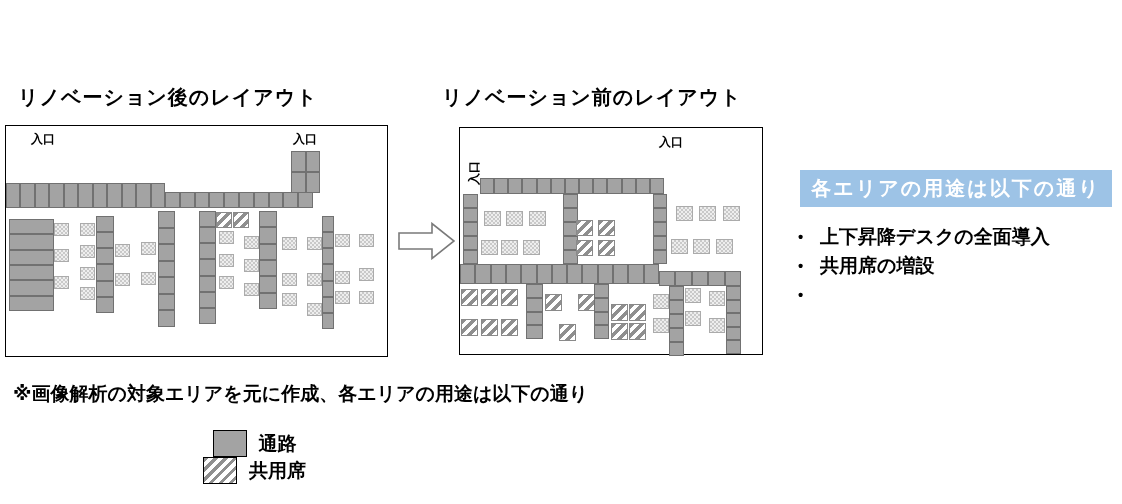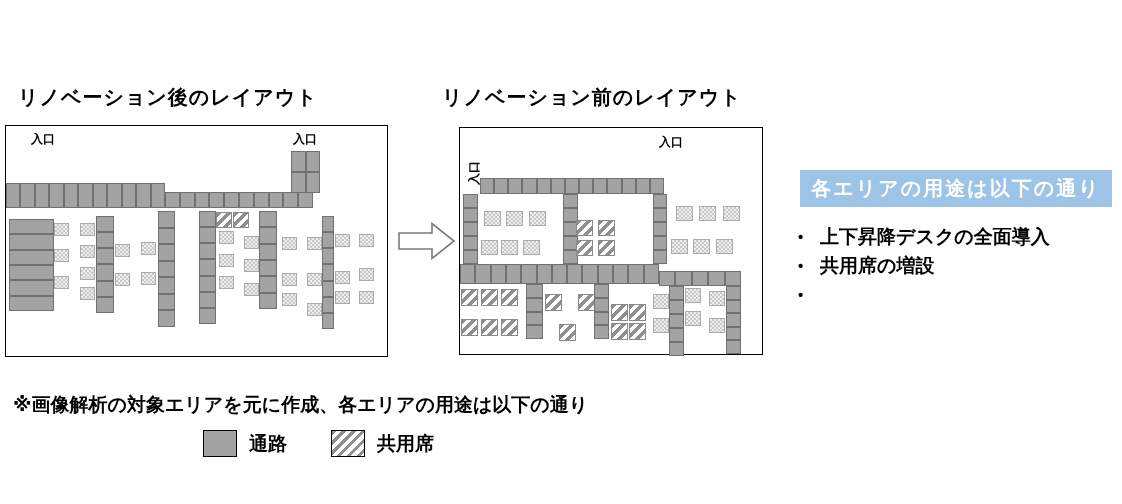--- a/index.html
+++ b/index.html
@@ -329,23 +329,23 @@
       </div>
       <div class="bullet-row">
         <span class="bullet-dot">•</span>
         <span>共用席の増設</span>
       </div>
       <div class="bullet-row">
         <span class="bullet-dot">•</span>
       </div>
     </div>
 
-  <span class="note" style="left:13px;top:392px;">※画像解析の対象エリアを元に作成、各エリアの用途は以下の通り</span>
-
-  <div class="legend" style="left:203px;top:430px;">
+  <span class="note" style="left:13px;top:381px;">※画像解析の対象エリアを元に作成、各エリアの用途は以下の通り</span>
+
+  <div class="legend" style="left:203px;top:430px;flex-direction:column;">
       <div class="legend-item">
         <div class="legend-swatch aisle"></div>
         <span class="legend-label">通路</span>
       </div>
       <div class="legend-item">
         <div class="legend-swatch shared-seat"></div>
         <span class="legend-label">共用席</span>
       </div>
     </div>
 </div>

